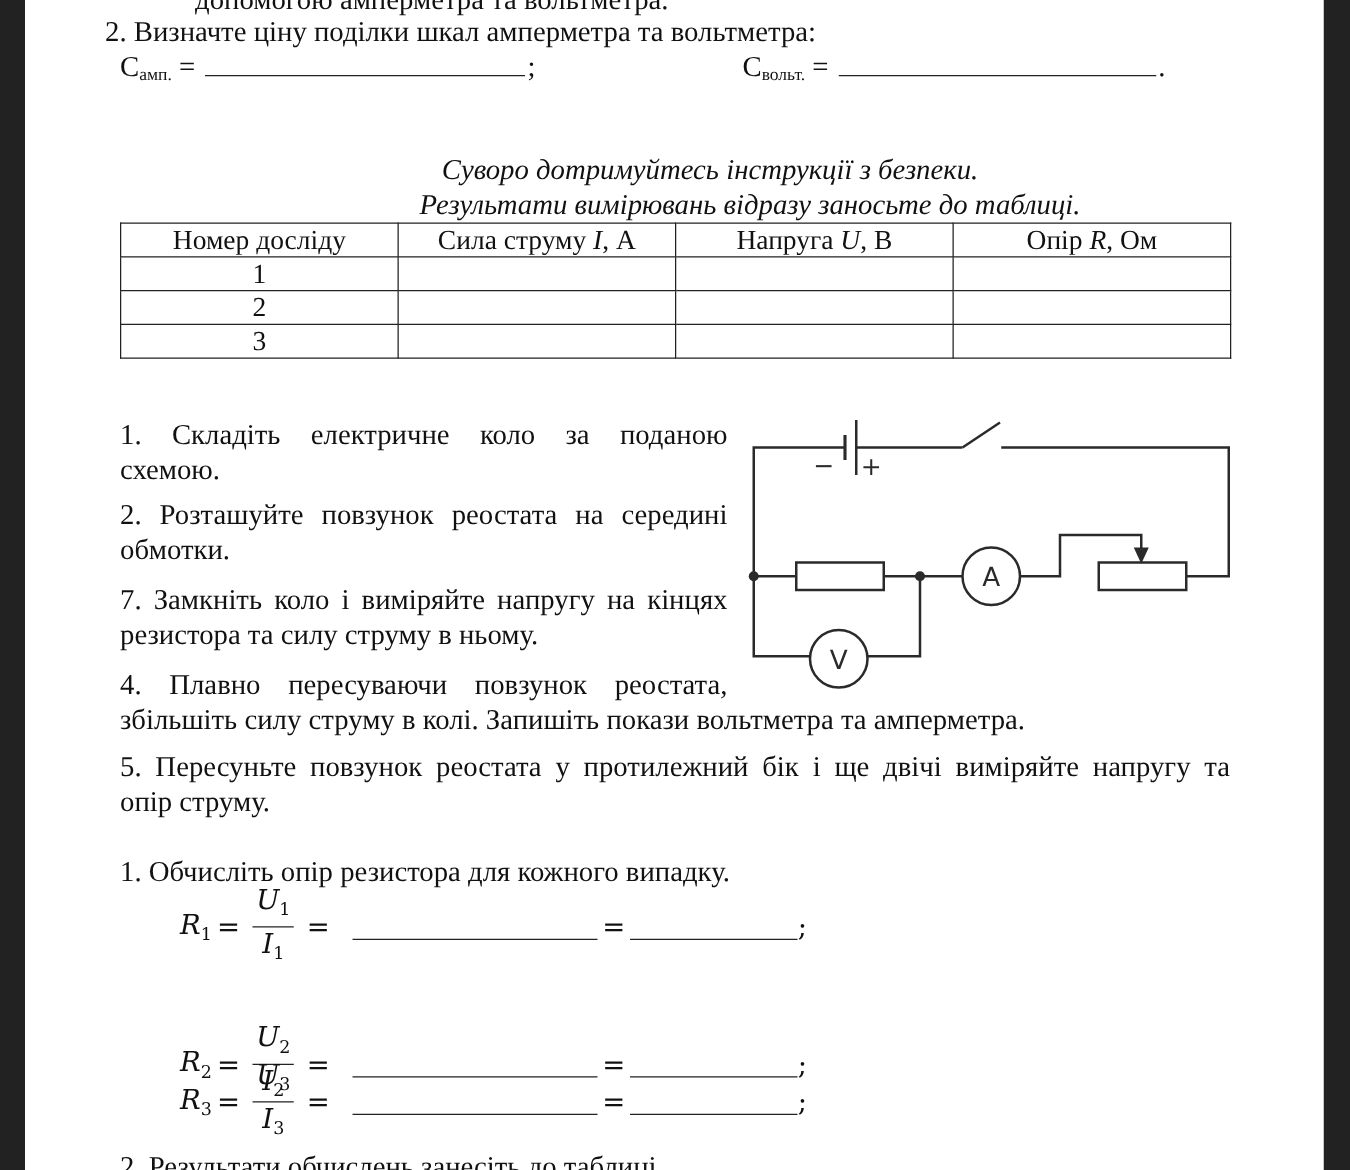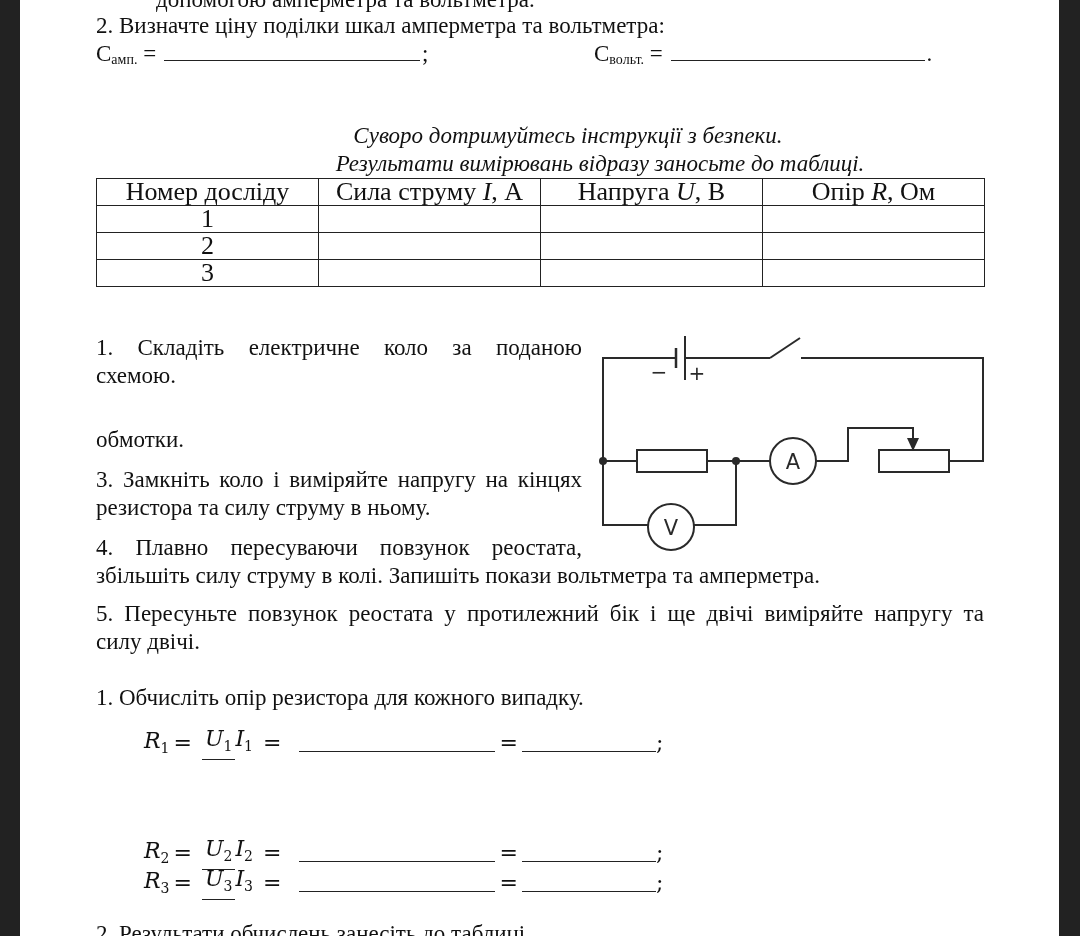--- a/index.html
+++ b/index.html
@@ -5,40 +5,40 @@
   html, body { margin:0; padding:0; }
   body { width:1080px; height:936px; background:#222222; position:relative; overflow:hidden; font-family:"Liberation Serif", serif; color:#111; }
   .page { position:absolute; left:20px; top:0; width:1039px; height:936px; background:#ffffff; }
   .t { position:absolute; white-space:nowrap; font-size:23px; line-height:28px; }
   .ctr { text-align:center; }
   .bold { font-weight:bold; }
   .ital { font-style:italic;margin-left:28px; }
   .just { text-align:justify; text-align-last:justify; white-space:normal; }
   sub.s { font-size:14px; vertical-align:-3px; }
   .blank { display:inline-block; border-bottom:1px solid #222; vertical-align:baseline; height:1px; margin:0 2px; }
-  table.res { position:absolute; left:76px; top:178px; border-collapse:collapse; font-size:26px; }
+  table.res { position:absolute; left:76px; top:178px; border-collapse:collapse; font-size:22px; }
   table.res td, table.res th { border:1.5px solid #222; height:26px; padding:0; text-align:center; font-weight:normal; line-height:26px; }
   table.res th { width:221px; }
   .formula { position:absolute; left:124px; font-family:"DejaVu Serif", serif; font-size:22px; font-style:italic; display:flex; align-items:center; height:64px; }
-  .frac { display:inline-flex; align-items:flex-end; margin:0 6px; }
+  .frac { display:inline-flex; flex-direction:column; align-items:center; margin:0 6px; }
   .frac .num { border-bottom:1.5px solid #222; padding:0 3px; line-height:26px; }
   .frac .den { line-height:28px; }
   .formula .sub { font-size:14px; font-style:normal; vertical-align:-5px; }
   .eq { font-style:normal; margin:0 4px; }
   .fline { display:inline-block; border-bottom:1.5px solid #222; height:18px; }
   svg.circuit { position:absolute; left:0; top:0; }
 </style>
 </head>
 <body>
 
 <div class="page">
 
   <div class="t" style="left:136px; top:-14px;">допомогою амперметра та вольтметра.</div>
 
-  <div class="t" style="left:76px; top:12px;text-align:right;">2. Визначте ціну поділки шкал амперметра та вольтметра:</div>
+  <div class="t" style="left:64px; top:12px;text-align:right;">2. Визначте ціну поділки шкал амперметра та вольтметра:</div>
 
   <div class="t" style="left:574px; top:40px;">
     <span>C</span><sub class="s">вольт.</sub>
     <span>=</span>
     <span class="blank" style="width:254px;"></span><span>.</span>
   </div>
 
   <div class="t" style="left:76px; top:40px;">
     <span>C</span><sub class="s">амп.</sub>
     <span>=</span>
@@ -73,30 +73,31 @@
       <td></td>
       <td></td>
       <td></td>
     </tr>
   </tbody>
     </table>
 
   <div class="t just" style="left:76px; top:334px; width:486px;">1. Складіть електричне коло за поданою</div>
   <div class="t" style="left:76px; top:362px;">схемою.</div>
 
+  <div class="t just" style="left:76px; top:398px; width:486px;">2. Розташуйте повзунок реостата на середині</div>
   <div class="t" style="left:76px; top:426px;">обмотки.</div>
 
-  <div class="t just" style="left:76px; top:466px; width:486px;">3. Замкніть коло і виміряйте напругу на кінцях</div>
+  <div class="t just" style="left:76px; top:466px; width:486px;">7. Замкніть коло і виміряйте напругу на кінцях</div>
   <div class="t" style="left:76px; top:494px;">резистора та силу струму в ньому.</div>
 
   <div class="t just" style="left:76px; top:534px; width:486px;">4. Плавно пересуваючи повзунок реостата,</div>
   <div class="t" style="left:76px; top:562px;">збільшіть силу струму в колі. Запишіть покази вольтметра та амперметра.</div>
 
   <div class="t just" style="left:76px; top:600px; width:888px;">5. Пересуньте повзунок реостата у протилежний бік і ще двічі виміряйте напругу та</div>
-  <div class="t" style="left:76px; top:628px;">силу двічі.</div>
+  <div class="t" style="left:76px; top:628px;">опір струму.</div>
 
   <div class="t" style="left:76px; top:684px;">1. Обчисліть опір резистора для кожного випадку.</div>
 
   <div class="formula" style="top:710px;">
     <span><span>R</span><span class="sub">1</span></span>
     <span class="eq">=</span>
     <span class="frac">
       <span class="num"><span>U</span><span class="sub">1</span></span>
       <span class="den"><span>I</span><span class="sub">1</span></span>
     </span>

